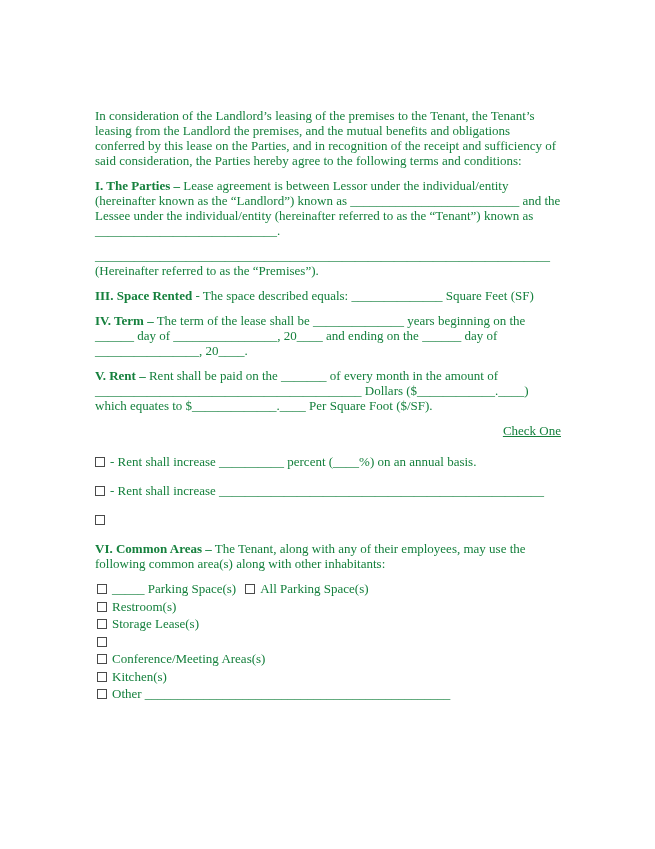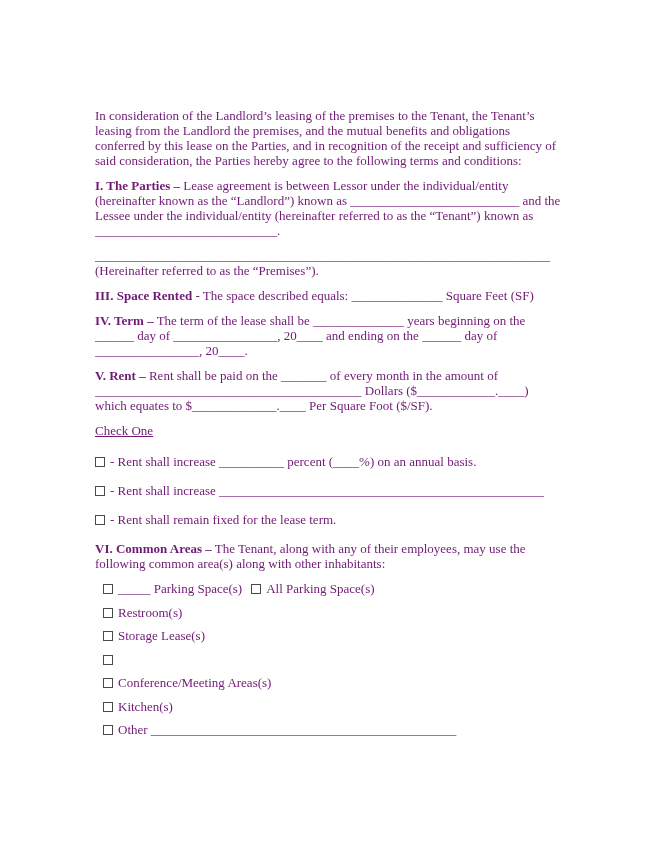--- a/index.html
+++ b/index.html
@@ -7,38 +7,38 @@
     padding: 0;
     background: #ffffff;
   }
   .page {
     position: relative;
     width: 655px;
     height: 849px;
     background: #ffffff;
     overflow: hidden;
     font-family: "Liberation Serif", "DejaVu Serif", serif;
-    color: #701a75;
+    color: #15803d;
   }
   .content {
     position: absolute;
     top: 108px;
     left: 95px;
     width: 466px;
     font-size: 13px;
     line-height: 15px;
   }
   p { margin: 0 0 10px 0; }
   p.option { margin: 0 0 14px 0; }
-  p.label-line { margin: 0 0 16px 0; }
+  p.label-line { margin: 0 0 16px 8px; text-align: right; }
   .bold { font-weight: bold; }
   .underline { text-decoration: underline; }
   .block { display: block; }
   .arealist { line-height: 15.5px; }
-  .arealist p { margin: 8px; }
+  .arealist p { margin: 2px; }
   .cb {
     display: inline-block;
     width: 10px;
     height: 10px;
     box-sizing: border-box;
     border: 1px solid #4a4a4a;
     background: #ffffff;
     margin-right: 5px;
     vertical-align: -1px;
   }
@@ -65,21 +65,21 @@
     <p><span class="bold">IV. Term –</span><span> The term of the lease shall be ______________ years beginning on the ______ day of ________________, 20____ and ending on the ______ day of ________________, 20____.</span></p>
 
     <p><span class="bold">V. Rent –</span><span> Rent shall be paid on the _______ of every month in the amount of _________________________________________ Dollars ($____________.____) which equates to $_____________.____ Per Square Foot ($/SF).</span></p>
 
     <p class="label-line"><span class="underline">Check One</span></p>
 
     <p class="option"><span class="cb"></span><span>- Rent shall increase __________ percent (____%) on an annual basis.</span></p>
 
     <p class="option"><span class="cb"></span><span>- Rent shall increase __________________________________________________</span></p>
 
-    <p class="option"><span class="cb"></span><span>- Rent shall remain fixed for the lease term.</span></p>
+    <p class="option"><span class="cb"></span></p>
 
     <p><span class="bold">VI. Common Areas –</span><span> The Tenant, along with any of their employees, may use the following common area(s) along with other inhabitants:</span></p>
 
     <div class="arealist">
       <p><span class="cb"></span><span>_____ Parking Space(s)</span><span class="cb second"></span><span>All Parking Space(s)</span></p>
       <p><span class="cb"></span><span>Restroom(s)</span></p>
       <p><span class="cb"></span><span>Storage Lease(s)</span></p>
       <p><span class="cb"></span></p>
       <p><span class="cb"></span><span>Conference/Meeting Areas(s)</span></p>
       <p><span class="cb"></span><span>Kitchen(s)</span></p>

